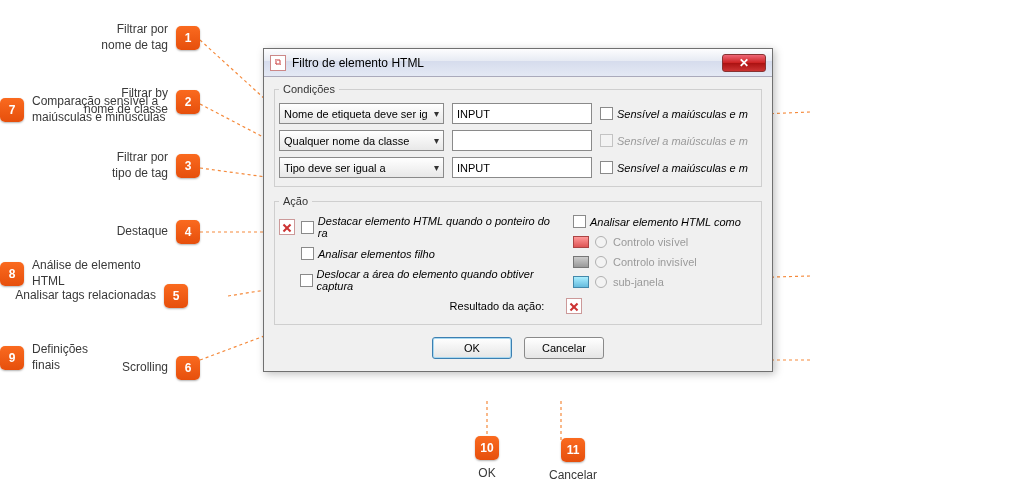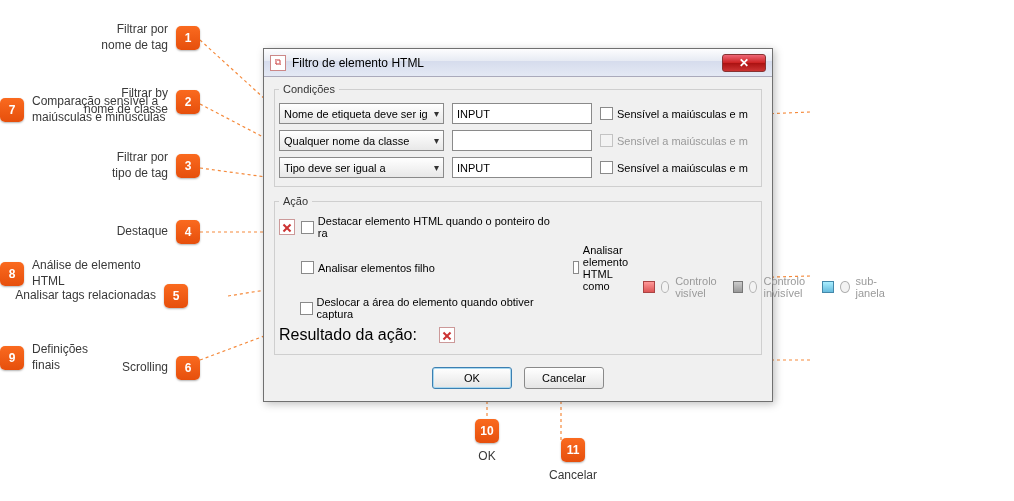--- a/index.html
+++ b/index.html
@@ -89,51 +89,51 @@
     font-size:11px;
   }
   .sel::after {
     content:"▾"; position:absolute; right:4px; font-size:10px; color:#333;
   }
   .txt {
     width: 140px; height: 21px;
     border:1px solid #8a8a8a; background:#fff;
     padding: 2px 4px; font-size:11px;
   }
-  .chk { display:flex; align-items:center; gap:4px; font-size:11px; }
+  .chk { display:flex; align-items:center; gap:4px; font-size:11px;font-style:italic; }
   .chk .box {
     width:13px;height:13px;border:1px solid #8a8a8a;background:#fff;
   }
   .chk.disabled { color:#9a9a9a; }
   .chk.disabled .box { border-color:#c3c3c3; background:#f3f3f3; }
 
   .acao-grid { display:flex; gap: 14px; }
-  .acao-left { flex: 1; display:flex; flex-direction:column; gap:22px; }
-  .acao-right { width: 180px; display:flex; flex-direction:row; gap:8px; }
+  .acao-left { flex: 1; display:flex; flex-direction:column; gap:8px; }
+  .acao-right { width: 180px; display:flex; flex-direction:column; gap:8px; }
   .acao-left .line { display:flex; align-items:center; gap:6px; font-size:11px; }
   .xicon {
     width:16px;height:16px;border:1px solid #c99;background:#fff;
     position:relative;display:inline-block;flex-shrink:0;
   }
   .xicon::before,.xicon::after{
     content:"";position:absolute;left:2px;top:7px;width:10px;height:2px;background:#c33;
   }
   .xicon::before{transform:rotate(45deg);}
   .xicon::after{transform:rotate(-45deg);}
   .radio { display:flex;align-items:center;gap:6px; }
   .radio .dot {
     width:12px;height:12px;border:1px solid #b0b0b0;border-radius:50%;background:#f3f3f3;
   }
-  .radio.disabled { color:#9a9a9a;margin-top:39px; }
+  .radio.disabled { color:#9a9a9a; }
   .miniicon { width:16px;height:12px;display:inline-block; }
   .mi-red { background:linear-gradient(#f99,#d55);border:1px solid #a44;}
   .mi-grey{ background:linear-gradient(#ccc,#999);border:1px solid #777;}
   .mi-blue{ background:linear-gradient(#aef,#6bd);border:1px solid #48a;}
 
-  .result { text-align:center; margin:6px 0 2px 0; display:flex; justify-content:flex-start; align-items:center; gap:22px; font-size:16px;}
+  .result { text-align:center; margin:6px 0 2px 0; display:flex; justify-content:center; align-items:center; gap:22px; font-size:11px;}
   .btnrow { display:flex;justify-content:center;gap:12px; padding:4px 0 2px 0;}
   .btn {
     min-width:80px; height:22px;
     background:linear-gradient(#fff,#e5e5e5);
     border:1px solid #8a8a8a; border-radius:3px;
     display:flex;align-items:center;justify-content:center;
     font-size:11px;
   }
   .btn.default { border:1px solid #3c7fb1; box-shadow:0 0 0 1px #a8d8f0 inset;}
 </style>
@@ -295,20 +295,20 @@
   </div>
 <div class="anno right" style="left:808;top:258px">
     <span class="bubble">8</span>
     <span class="label">Análise de elemento<br>HTML</span>
   </div>
 <div class="anno right" style="left:808;top:342px">
     <span class="bubble">9</span>
     <span class="label">Definições<br>finais</span>
   </div>
 
-<div class="anno bottom" style="left:475px;top:419px">
+<div class="anno bottom" style="left:475px;top:436px">
     <span class="bubble">10</span>
     <span class="label">OK</span>
   </div>
 <div class="anno bottom" style="left:549px;top:438px">
     <span class="bubble">11</span>
     <span class="label">Cancelar</span>
   </div>
 
 </body></html>

